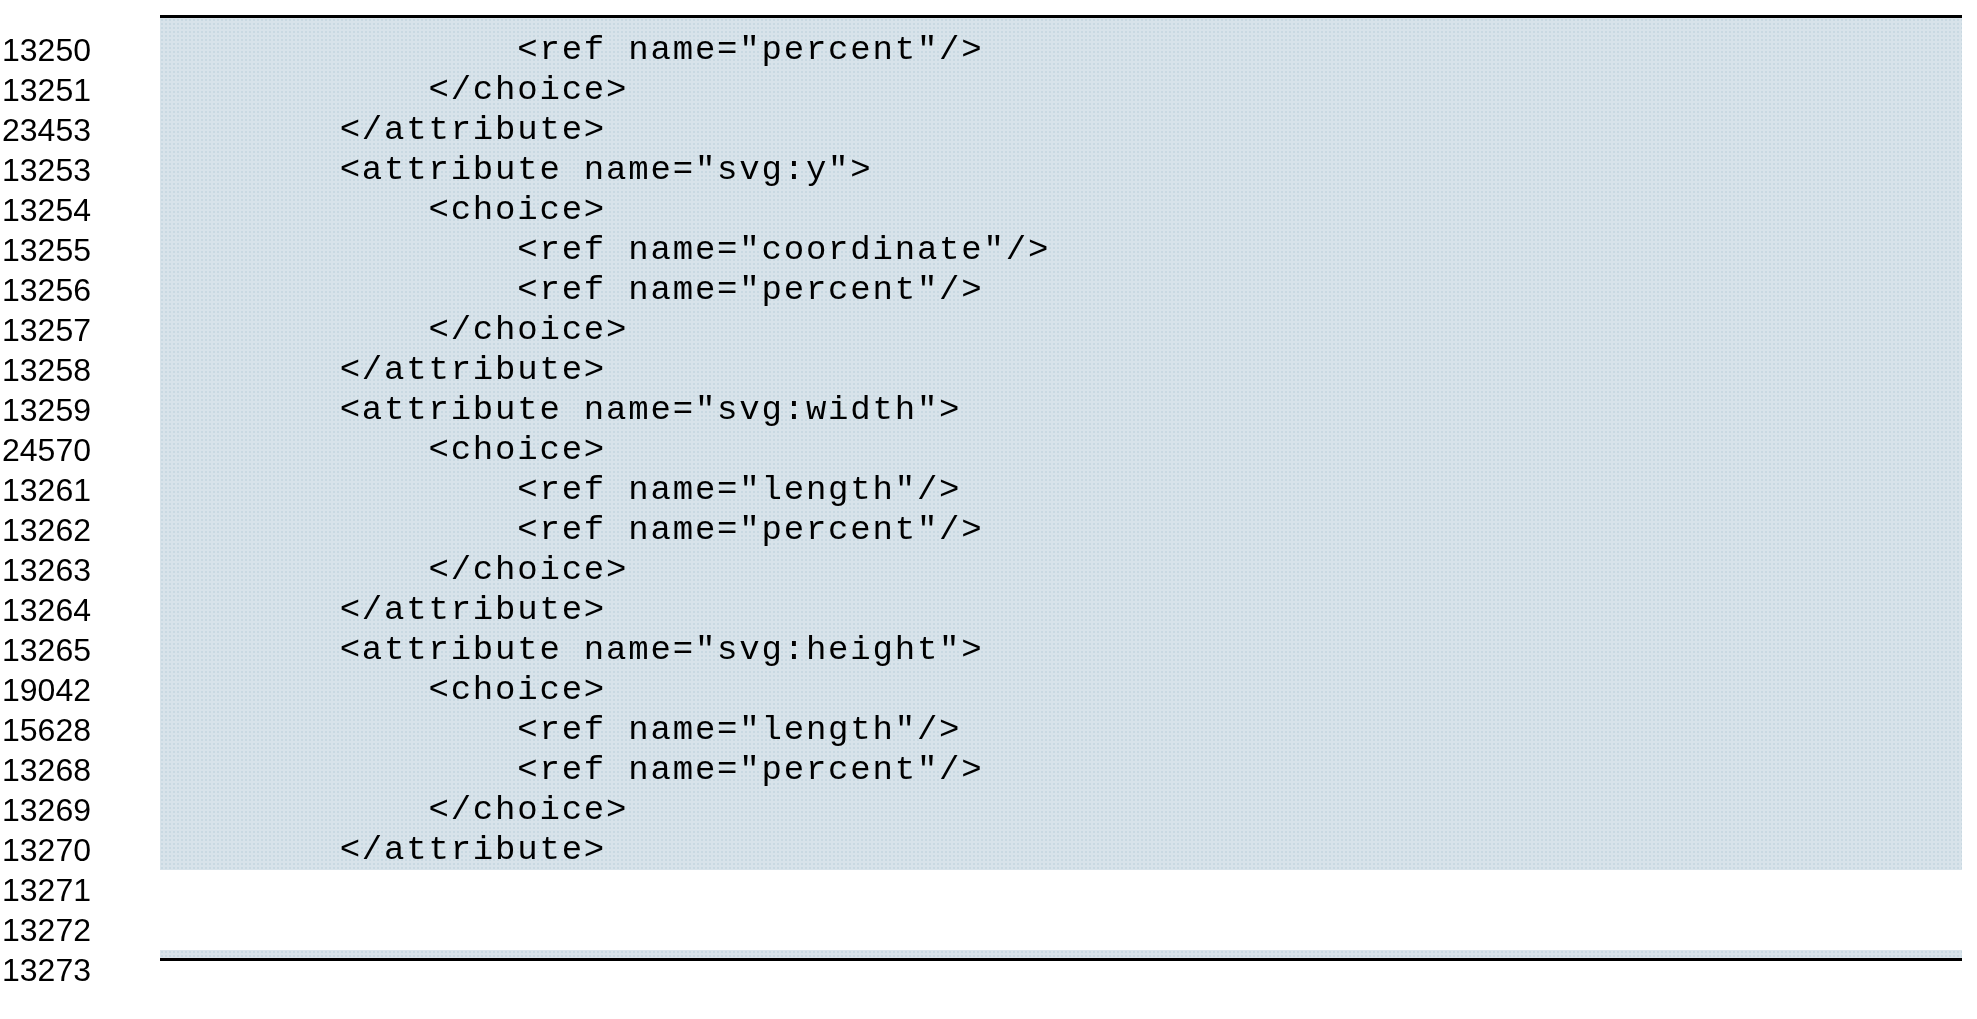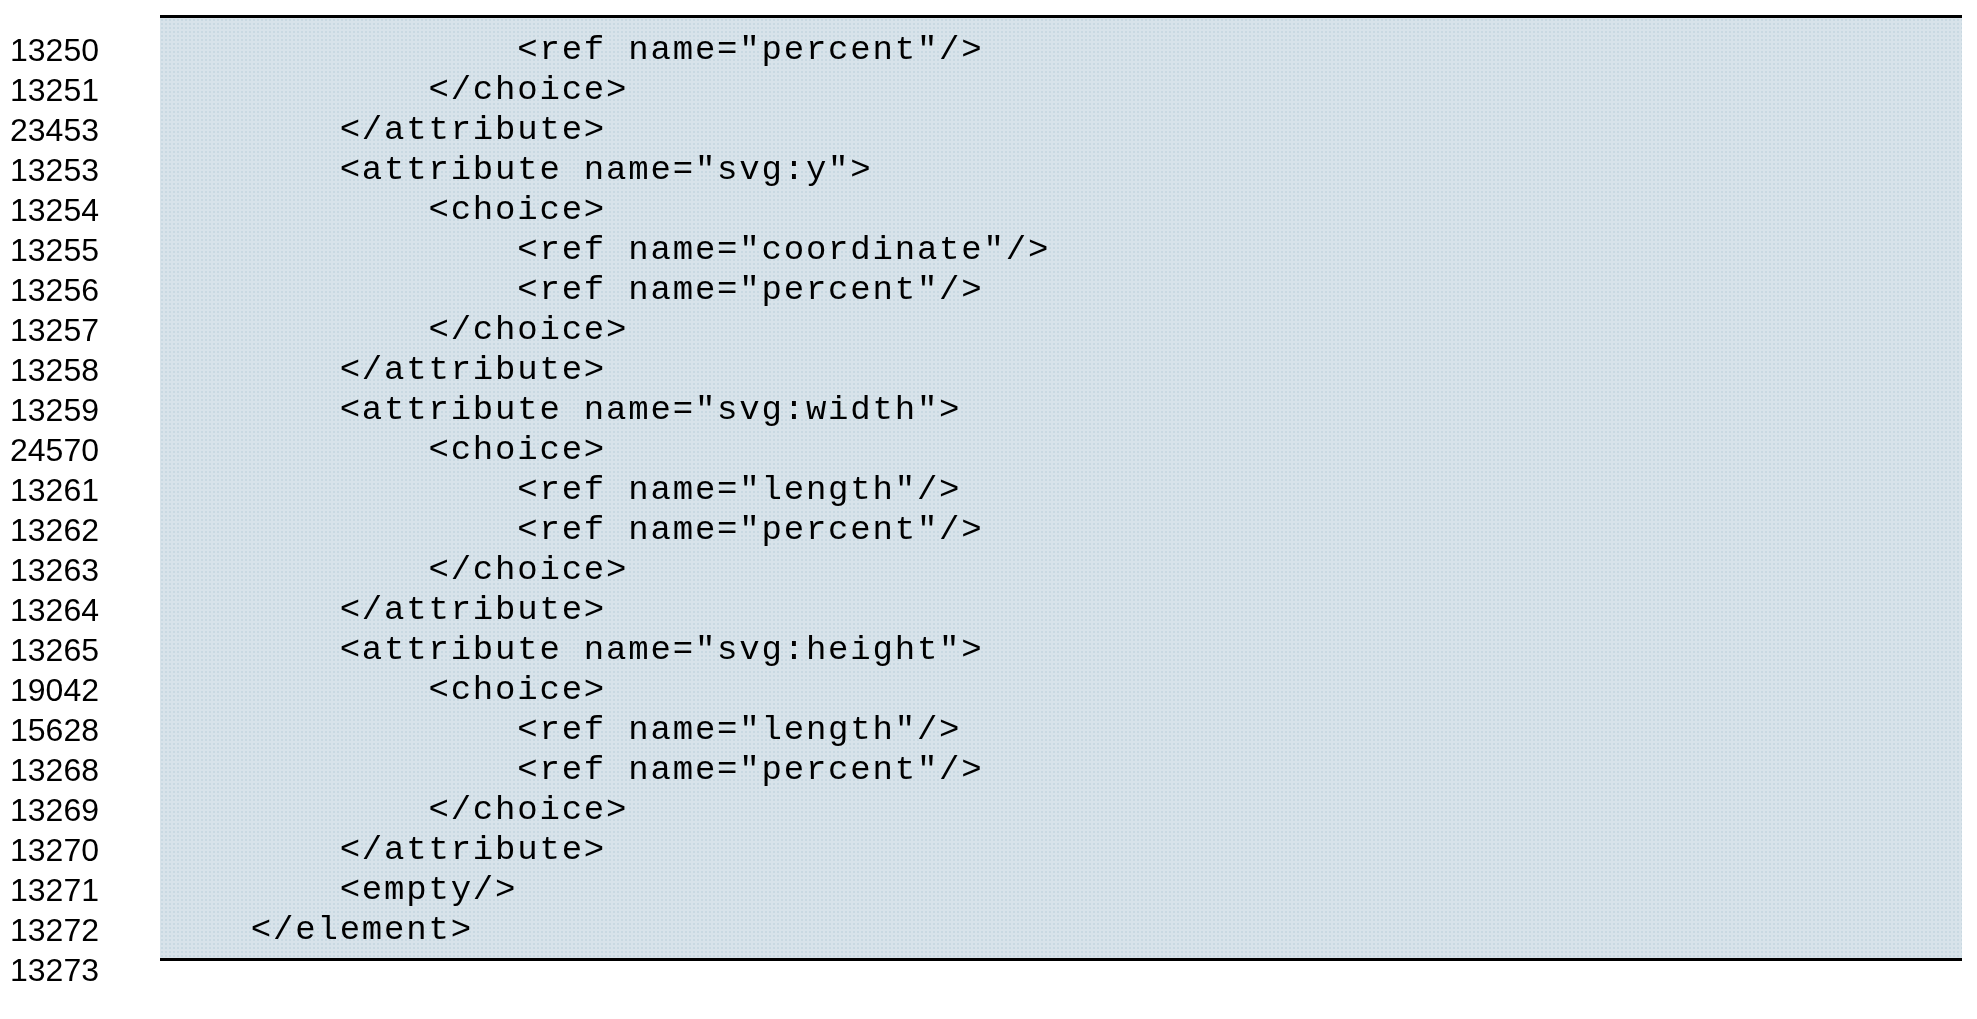--- a/index.html
+++ b/index.html
@@ -42,21 +42,21 @@
     background-size: 4px 4px;
   }
   .lineno {
     grid-column: 1;
     height: 40px;
     line-height: 40px;
     font-family: "Liberation Sans", sans-serif;
     font-size: 32px;
     color: #000000;
     background: #ffffff;
-    padding-left: 10px;
+    padding-left: 2px;
     white-space: pre;
   }
   .codeline {
     grid-column: 2;
     height: 40px;
     line-height: 40px;
     font-family: "Liberation Mono", "DejaVu Sans Mono", monospace;
     font-size: 34px;
     letter-spacing: 1.8px;
     color: #000000;
@@ -132,21 +132,19 @@
   <span class="lineno">13268</span>
   <span class="codeline">                &lt;ref name="percent"/&gt;</span>
 
   <span class="lineno">13269</span>
   <span class="codeline">            &lt;/choice&gt;</span>
 
   <span class="lineno">13270</span>
   <span class="codeline">        &lt;/attribute&gt;</span>
 
   <span class="lineno">13271</span>
-  <span class="codeline">        &lt;empty/&gt;</span>
 
   <span class="lineno">13272</span>
-  <span class="codeline">    &lt;/element&gt;</span>
 
   <span class="lineno">13273</span>
 <div class="bottom-strip" id="bottom-strip"></div>
   </div>
 </div>
 
 </body></html>

